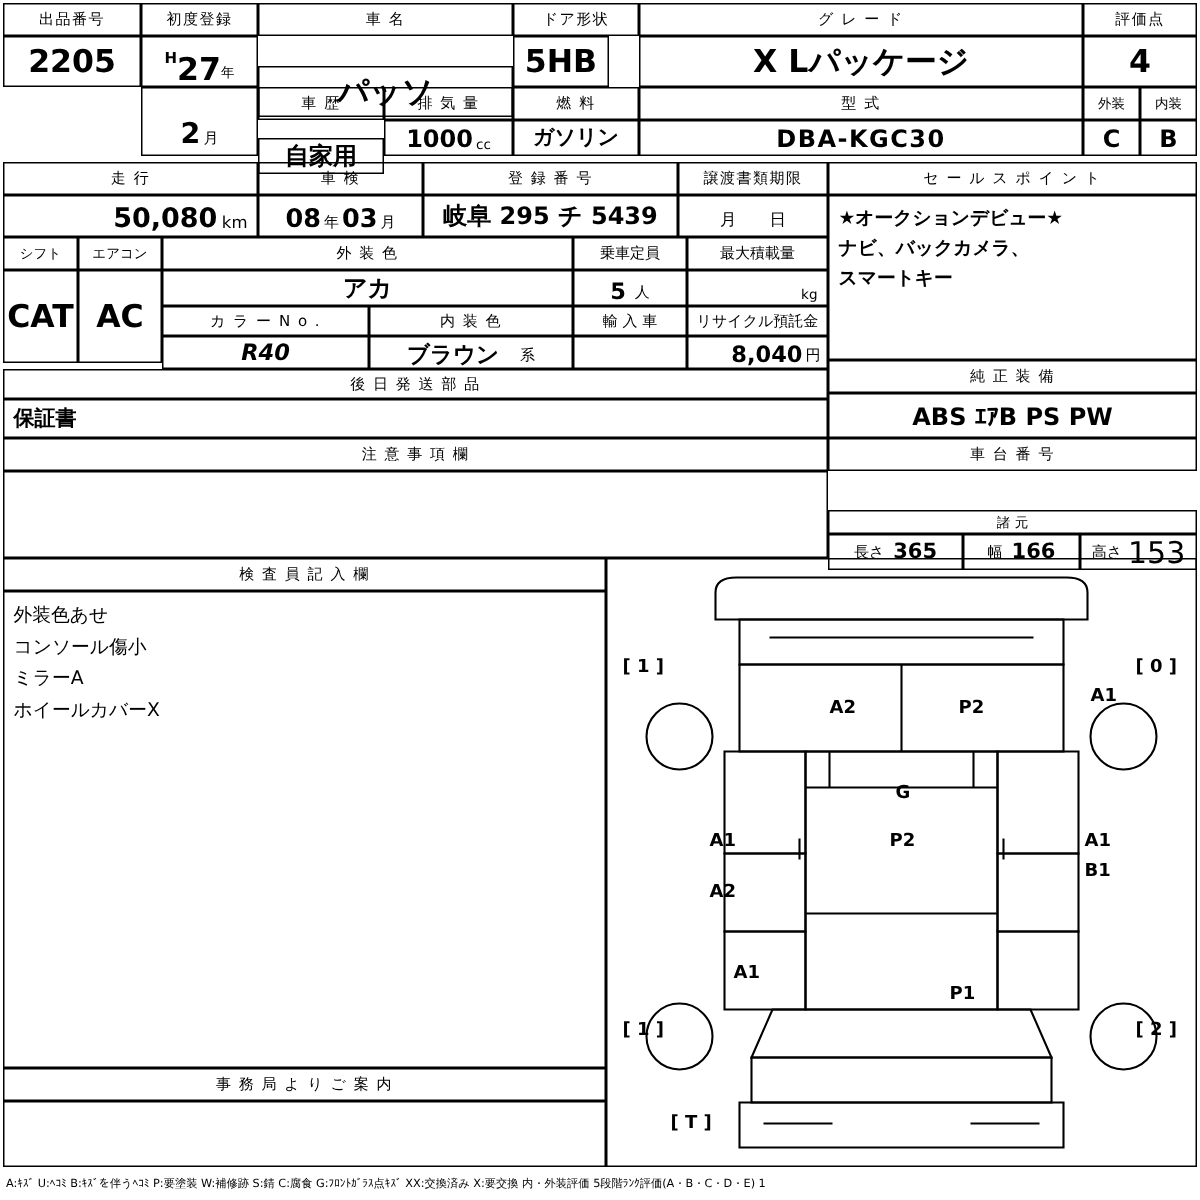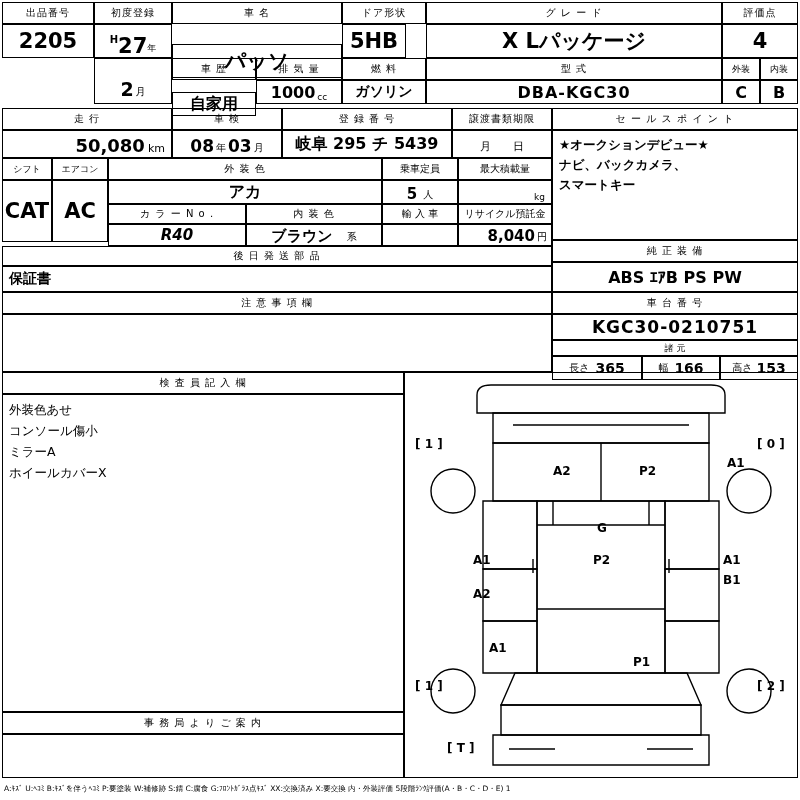--- a/index.html
+++ b/index.html
@@ -163,39 +163,38 @@
   <div class="box c hdr" style="left:2px;top:246px;width:550px;height:20px;">後 日 発 送 部 品</div>
   <div class="box l" style="left:2px;top:266px;width:550px;height:26px;padding-left:6px;font-size:14px;font-weight:bold;">保証書</div>
 
   <div class="box c hdr" style="left:552px;top:240px;width:246px;height:22px;">純 正 装 備</div>
   <div class="box c" style="left:552px;top:262px;width:246px;height:30px;font-size:16px;font-weight:bold;">ABS ｴｱB PS PW</div>
 
   <div class="box c hdr" style="left:2px;top:292px;width:550px;height:22px;">注 意 事 項 欄</div>
   <div class="box" style="left:2px;top:314px;width:550px;height:58px;"></div>
 
   <div class="box c hdr" style="left:552px;top:292px;width:246px;height:22px;">車 台 番 号</div>
-  <div class="box c" style="left:552px;top:314px;width:246px;height:26px;font-size:17px;font-weight:bold;letter-spacing:1px;">KGC30-0210751</div>
   <div class="box c" style="left:552px;top:340px;width:246px;height:16px;font-size:9px;">諸 元</div>
 
   <div class="box" style="left:552px;top:356px;width:90px;height:24px;">
     <div style="display:flex;align-items:center;justify-content:center;height:100%;">
       <span style="font-size:10px;padding-right:6px;">長さ</span>
       <span style="font-size:14px;font-weight:bold;">365</span>
     </div>
   </div>
   <div class="box" style="left:642px;top:356px;width:78px;height:24px;">
     <div style="display:flex;align-items:center;justify-content:center;height:100%;">
       <span style="font-size:10px;padding-right:6px;">幅</span>
       <span style="font-size:14px;font-weight:bold;">166</span>
     </div>
   </div>
   <div class="box" style="left:720px;top:356px;width:78px;height:24px;">
     <div style="display:flex;align-items:center;justify-content:center;height:100%;">
       <span style="font-size:10px;padding-right:4px;">高さ</span>
-      <span style="font-size:14px;font-weight:bold;">153</span>
+      <span style="font-size:20px;font-weight:normal;">153</span>
     </div>
   </div>
 
   <div class="box c hdr" style="left:2px;top:372px;width:402px;height:22px;">検 査 員 記 入 欄</div>
   <div class="box" style="left:2px;top:394px;width:402px;height:318px;padding:4px 6px;">
     <div class="insp-line">外装色あせ</div>
     <div class="insp-line">コンソール傷小</div>
     <div class="insp-line">ミラーA</div>
     <div class="insp-line">ホイールカバーX</div>
   </div>

